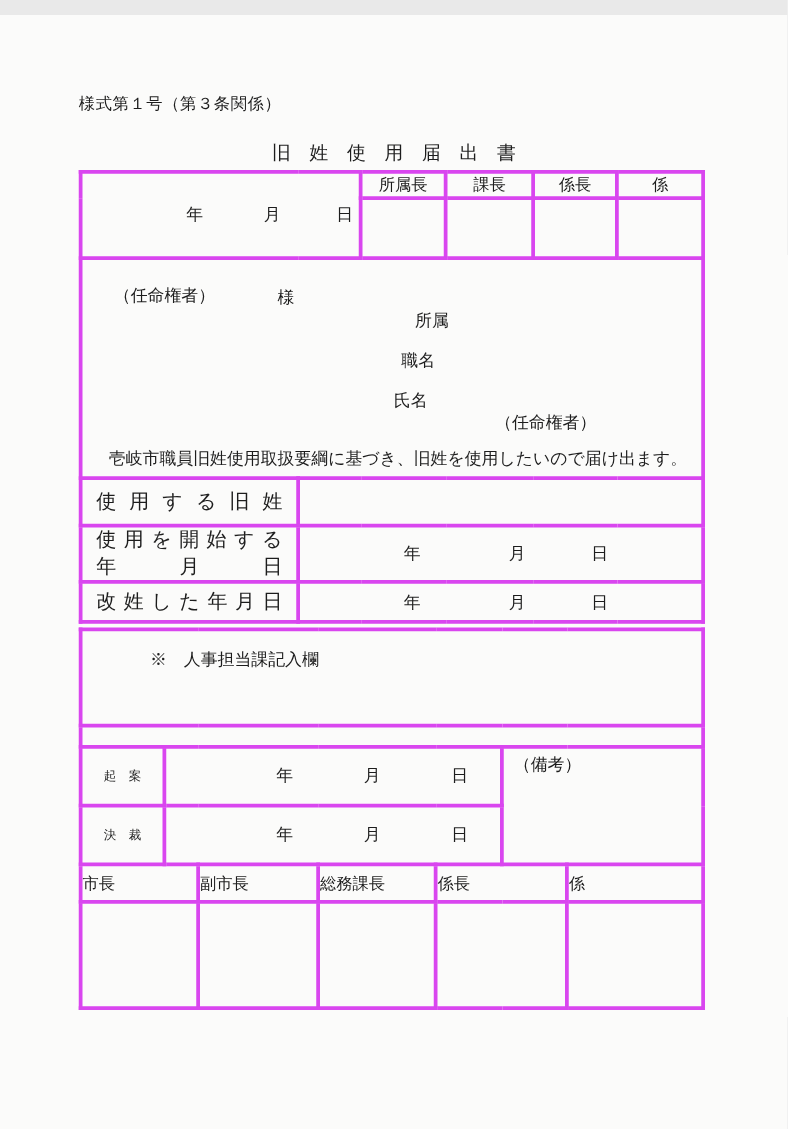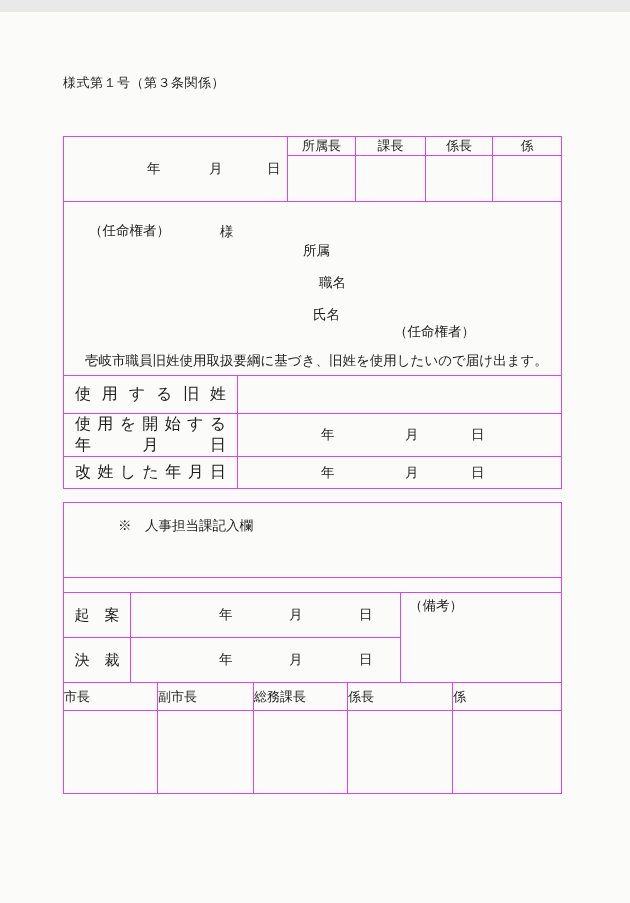--- a/index.html
+++ b/index.html
@@ -5,44 +5,45 @@
   html,body { margin:0; padding:0; background:#e9e9e9; }
   .page {
     position:relative; width:630px; height:903px; margin:12px auto;
     background:#fbfbfa; color:#1d1d1d;
     font-family:Liberation Serif, serif;
     overflow:hidden;
   }
   .form-no { position:absolute; left:63px; top:62px; font-size:13px; letter-spacing:0.5px; }
   .doc-title { position:absolute; left:0; right:0; top:101px; text-align:center; font-size:15px; }
   table { border-collapse:collapse; table-layout:fixed; position:absolute; background:transparent; }
-  td { border:1px solid #d946ef; padding:0; font-size:13.5px; vertical-align:middle; overflow:hidden; }
+  td { border:3px solid #d946ef; padding:0; font-size:13.5px; vertical-align:middle; overflow:hidden; }
   .t1 { left:63px; top:124px; width:498px; }
   .t2 { left:63px; top:490px; width:498px; }
   .hdr { text-align:center; font-size:13px; height:17px; }
   .stamp { height:45px; }
   .datecell { position:relative; }
   .datecell .u { position:absolute; top:50%; transform:translateY(-50%); font-size:13.5px; }
   .bigcell { height:173px; position:relative; vertical-align:top; }
   .abs { position:absolute; white-space:nowrap; font-size:13.5px; }
   .fldlabel { padding:0 11px; text-align:justify; text-align-last:justify; font-size:16px; }
   .fldrow1 { height:38px; } .fldrow2 { height:37px; } .fldrow3 { height:32px; }
   .notecell { height:60px; vertical-align:top; padding:14px 0 0 54px; text-align:left; font-size:13.5px; }
   .thinrow { height:14px; }
-  .dlabel { text-align:center; font-size:15px; height:44px; }
+  .dlabel { text-align:center; font-size:10px; height:44px; }
   .remarks { vertical-align:top; text-align:left; padding:4px 0 0 8px; font-size:13.5px; }
   .signhdr { text-align:left; font-size:13px; height:27px; }
   .signbox { height:82px; }
 </style>
 </head>
 <body>
 
 <div class="page">
 
   <div class="form-no">様式第１号（第３条関係）</div>
+  <div class="doc-title">旧　姓　使　用　届　出　書</div>
 
   <table class="t1">
     <colgroup>
       <col style="width:174px">
         <col style="width:50px">
         <col style="width:68px">
       <col style="width:70px">
         <col style="width:67px">
         <col style="width:69px">
     </colgroup>
@@ -61,21 +62,21 @@
     <tr>
       <td class="stamp"></td>
       <td class="stamp"></td>
       <td class="stamp"></td>
       <td class="stamp"></td>
     </tr>
     <tr>
       <td class="bigcell" colspan="6">
         <span class="abs" style="left:25px;  top:20px">（任命権者）</span>
         <span class="abs" style="left:156px; top:21px">様</span>
-        <span class="abs" style="left:239px; top:40px">所属</span>
+        <span class="abs" style="left:266px; top:40px">所属</span>
         <span class="abs" style="left:255px; top:72px">職名</span>
         <span class="abs" style="left:249px; top:104px">氏名</span>
         <span class="abs" style="left:330px; top:121px">（任命権者）</span>
         <span class="abs" style="left:21px;  top:150px">壱岐市職員旧姓使用取扱要綱に基づき、旧姓を使用したいので届け出ます。</span>
       </td>
     </tr>
     <tr class="fldrow1">
       <td class="fldlabel">使 用 す る 旧 姓</td>
       <td colspan="5"></td>
     </tr>

